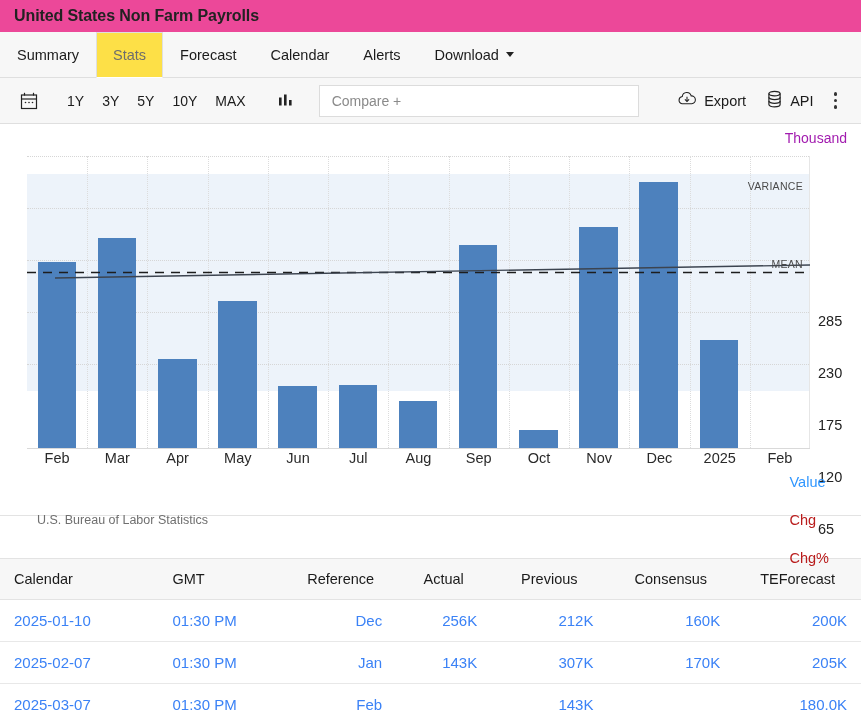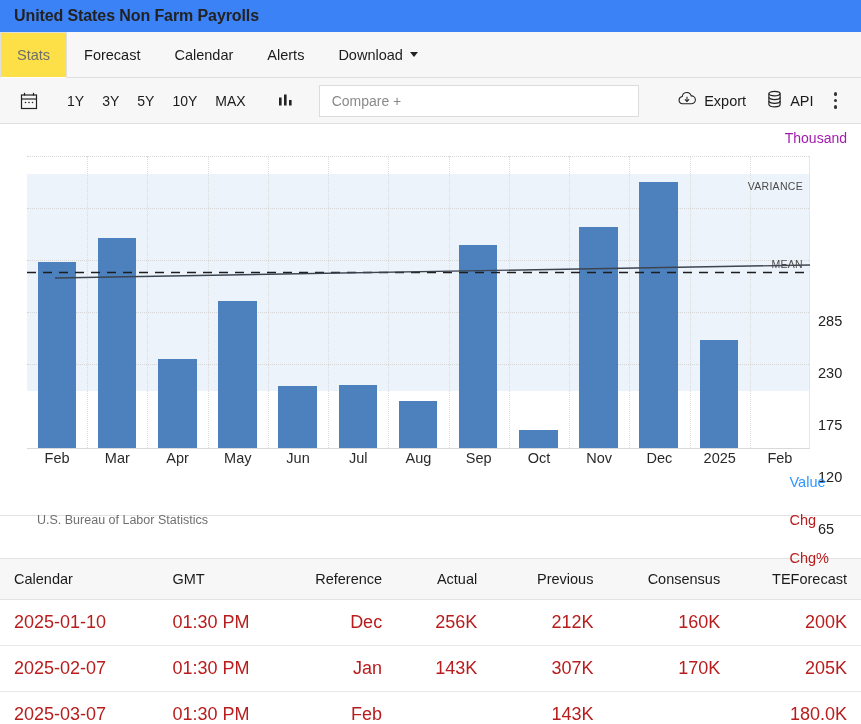--- a/index.html
+++ b/index.html
@@ -8,21 +8,21 @@
     width: 861px; height: 724px;
     font-family: "Liberation Sans", sans-serif;
     background: #ffffff;
     color: #2b2b2b;
     overflow: hidden;
   }
 
   
   .page-title-bar {
     height: 32px;
-    background: #3b82f6;
+    background: #ec4899;
     display: flex; align-items: center;
     padding: 0 14px;
   }
   .page-title {
     font-size: 16px; font-weight: bold; color: #222; letter-spacing: -0.1px;
   }
 
   
   .tabs {
     height: 46px;
@@ -170,26 +170,25 @@
   .gap-area { height: 42px; background:#ffffff; }
 
   
   .cal-table { width: 861px; border-collapse: collapse; table-layout: fixed;}
   .cal-table thead th {
     background: #f7f7f7;
     font-size: 14.5px; font-weight: normal; color:#1b1b1b;
     padding: 12px 14px;
     border-top: 1px solid #e3e3e3;
     border-bottom: 1px solid #e3e3e3;
-    text-align: right;
     white-space: nowrap;
   }
   .cal-table thead th.l { text-align:left; }
   .cal-table tbody td {
-    font-size: 18px; color:#b91c1c;
+    font-size: 15px; color:#3b82f6;
     padding: 12px 14px;
     border-bottom: 1px solid #e8e8e8;
     text-align: right;
     white-space: nowrap;
   }
   .cal-table tbody td.l { text-align:left; }
   .col-cal { width: 150px; }
   .col-gmt { width: 120px; }
   .col-ref { width: 105px; }
   .col-act { width: 90px; }
@@ -198,20 +197,23 @@
   .col-te { width: 120px; }
 </style>
 </head>
 <body>
 
 <div class="page-title-bar">
   <div class="page-title">United States Non Farm Payrolls</div>
 </div>
 
 <div class="tabs">
+  <div class="tab">
+      <span>Summary</span>
+    </div>
   <div class="tab active">
       <span>Stats</span>
     </div>
   <div class="tab">
       <span>Forecast</span>
     </div>
   <div class="tab">
       <span>Calendar</span>
     </div>
   <div class="tab">

